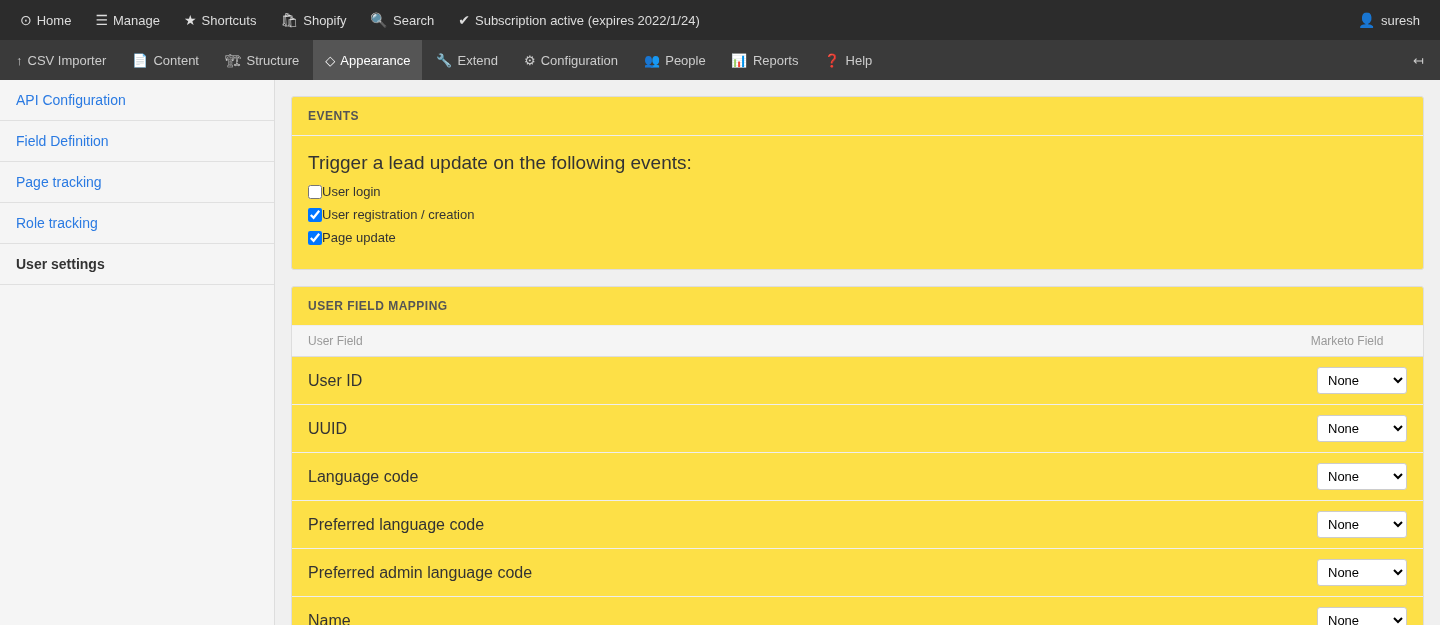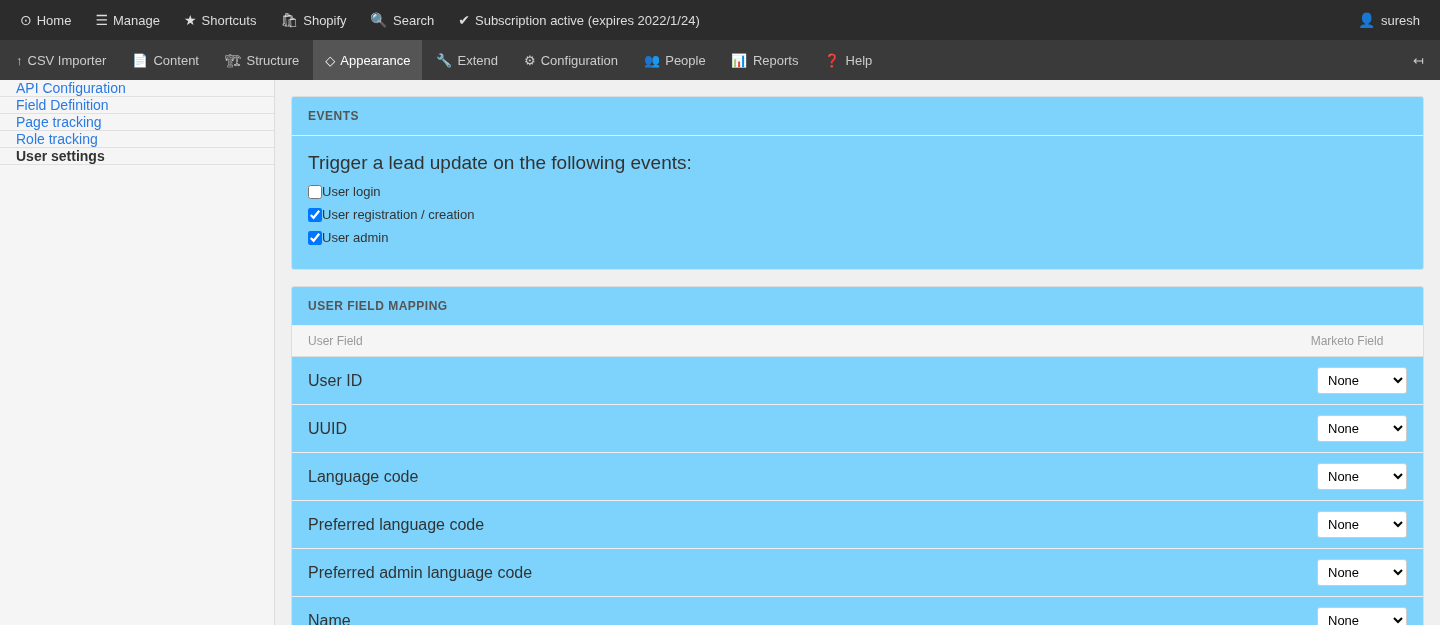--- a/index.html
+++ b/index.html
@@ -59,39 +59,39 @@
     }
 
     
     .sidebar {
       width: 275px;
       background: #f5f5f5;
       border-right: 1px solid #ddd;
       flex-shrink: 0;
     }
     .sidebar-item {
-      padding: 0 16px;
+      padding: 12px 16px;
       border-bottom: 1px solid #e0e0e0;
       cursor: pointer;
       font-size: 14px;
       color: #2a7ae2;
     }
     .sidebar-item.plain { color: #333; font-weight: bold; cursor: default; }
 
     
     .content {
       flex: 1;
       overflow-y: auto;
       padding: 16px;
       background: #f0f0f0;
     }
 
     
     .card {
-      background: #7dd3fc;
+      background: #fde047;
       border: 1px solid #ddd;
       border-radius: 3px;
       margin-bottom: 16px;
     }
     .card-header {
       padding: 12px 16px;
       font-size: 12px;
       font-weight: bold;
       color: #555;
       letter-spacing: 0.5px;
@@ -266,21 +266,21 @@
         <div class="checkbox-row">
           <input type="checkbox" id="cb-user-login" style="">
           <label for="cb-user-login">User login</label>
         </div>
         <div class="checkbox-row">
           <input type="checkbox" id="cb-user-reg" checked="" style="">
           <label for="cb-user-reg">User registration / creation</label>
         </div>
         <div class="checkbox-row">
           <input type="checkbox" id="cb-user-update" checked="" style="">
-          <label for="cb-user-update">User admin</label>
+          <label for="cb-user-update">Page update</label>
         </div>
       </div>
     </div>
 
     <div class="card">
       <div class="card-header">USER FIELD MAPPING</div>
 
       <div class="table-header-row">
         <div class="table-header-cell left">User Field</div>
         <div class="table-header-cell right">Marketo Field</div>

